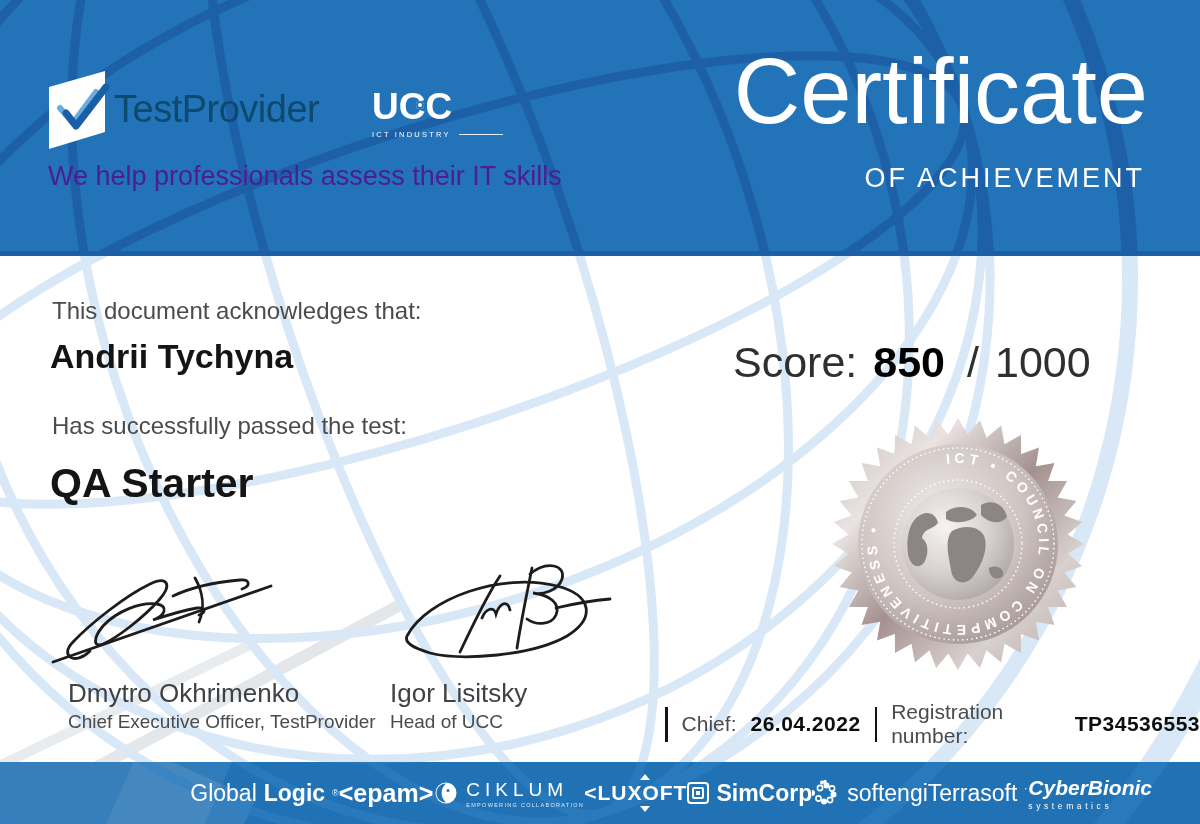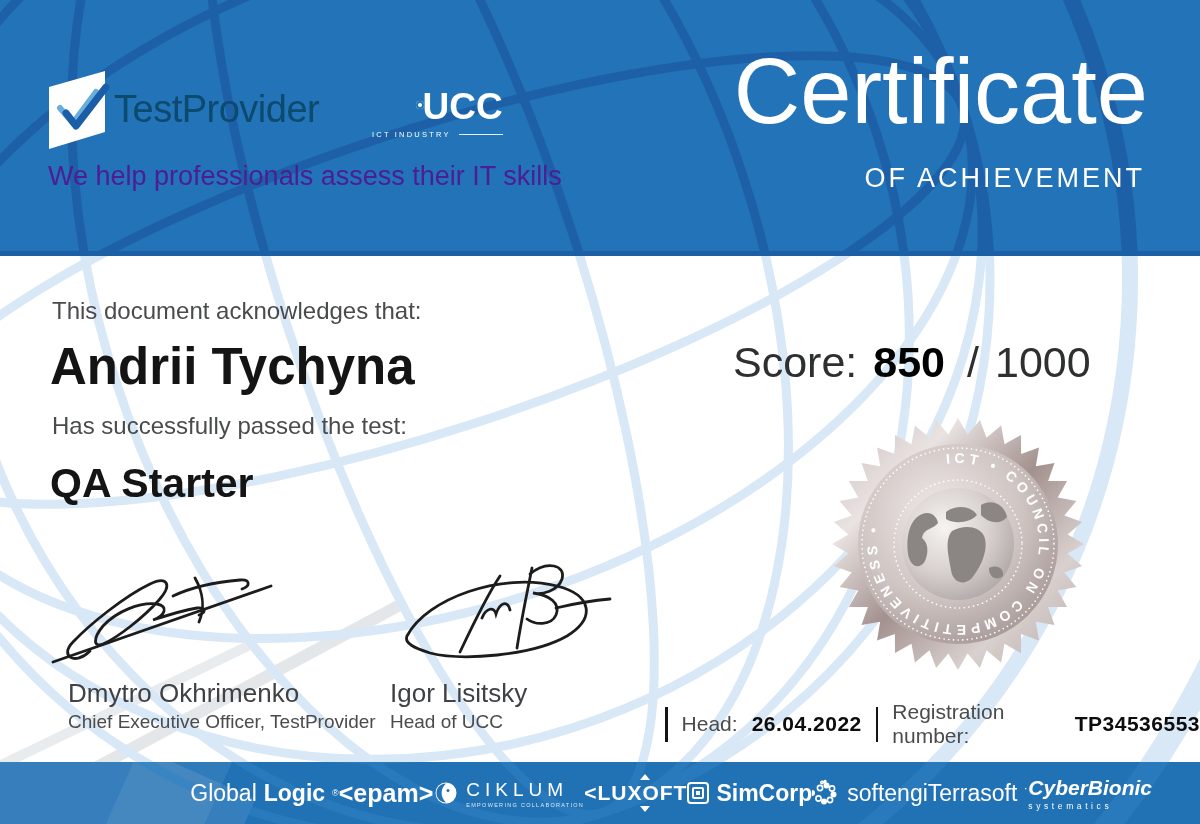--- a/index.html
+++ b/index.html
@@ -16,36 +16,36 @@
   .band-bottom .swoosh2 { position:absolute; left:120px; top:-40px; width:90px; height:160px;
     background:rgba(255,255,255,0.07); transform:rotate(24deg); }
   .bg-svg { position:absolute; left:0; top:0; }
   .band-edge { position:absolute; left:0; top:251px; width:1200px; height:5px; background:#1d5fa7; }
 
   .content { position:absolute; left:0; top:0; width:1200px; height:824px; }
   .abs { position:absolute; }
 
   
   .tp-name { left:114px; top:88px; color:#0c4a6e; font-size:38px; font-weight:300; letter-spacing:-0.5px; }
-  .ucc { left:372px; top:86px; color:#fff;text-align:right; }
+  .ucc { left:372px; top:86px; color:#fff; }
   .ucc-word { position:relative; font-size:37px; font-weight:800; letter-spacing:0px; display:inline-block; }
   .ucc-dot { position:absolute; left:44px; top:15px; width:8px; height:8px; border-radius:50%; background:#fff;
     box-shadow:0 0 0 3px #2273b8 inset; }
   .ucc-dot-core { position:absolute; left:46px; top:17px; width:4px; height:4px; border-radius:50%; background:#fff; }
   .ucc-caption { display:flex; align-items:center; gap:8px; margin-top:2px; }
   .ucc-caption-text { font-size:7.5px; letter-spacing:2.2px; font-weight:400; }
   .ucc-rule { width:44px; height:1px; background:#fff; opacity:.9; }
   .tagline { left:48px; top:161px; color:#4c1d95; font-size:27px; font-weight:300; }
   .cert-title { right:52px; top:36px; color:#fff; font-size:92px; font-weight:200; line-height:1.2; text-align:right; }
   .cert-sub { right:55px; top:163px; color:#fff; font-size:27px; font-weight:300; letter-spacing:3px; text-align:right; }
 
   
   .label-gray { color:#4a4b4d; font-size:24px; font-weight:300; }
   .ack-label { left:52px; top:297px; }
-  .recipient { left:50px; top:337px; color:#141414; font-size:51px; font-weight:700; }
+  .recipient { left:50px; top:337px; color:#141414; font-size:34px; font-weight:700; }
   .passed-label { left:52px; top:412px; }
   .test-name { left:50px; top:460px; color:#141414; font-size:41px; font-weight:700; }
 
   .score-row { left:733px; top:338px; display:flex; align-items:baseline; gap:16px;justify-content:center; }
   .score-label { color:#2e2f31; font-size:43px; font-weight:300; }
   .score-value { color:#000; font-size:43px; font-weight:700; }
   .score-divider { color:#2e2f31; font-size:43px; font-weight:200; margin-left:6px; }
   .score-max { color:#2e2f31; font-size:43px; font-weight:300; }
 
   
@@ -235,21 +235,21 @@
         <path d="M 174,52 C 195,47 215,44 228,43"></path>
       </g>
     </svg>
     <div class="abs sig-block-2">
       <div class="sig-name">Igor Lisitsky</div>
       <div class="sig-title">Head of UCC</div>
     </div>
 
     <div class="abs details-row">
       <span class="vbar"></span>
-      <span class="detail-label">Head:</span>
+      <span class="detail-label">Chief:</span>
       <span class="detail-value">26.04.2022</span>
       <span class="vbar"></span>
       <span class="detail-label">Registration number:</span>
       <span class="detail-value">TP34536553</span>
     </div>
   </div>
 
   <div class="partners" style="top:762px;">
 
     <div class="partner">

